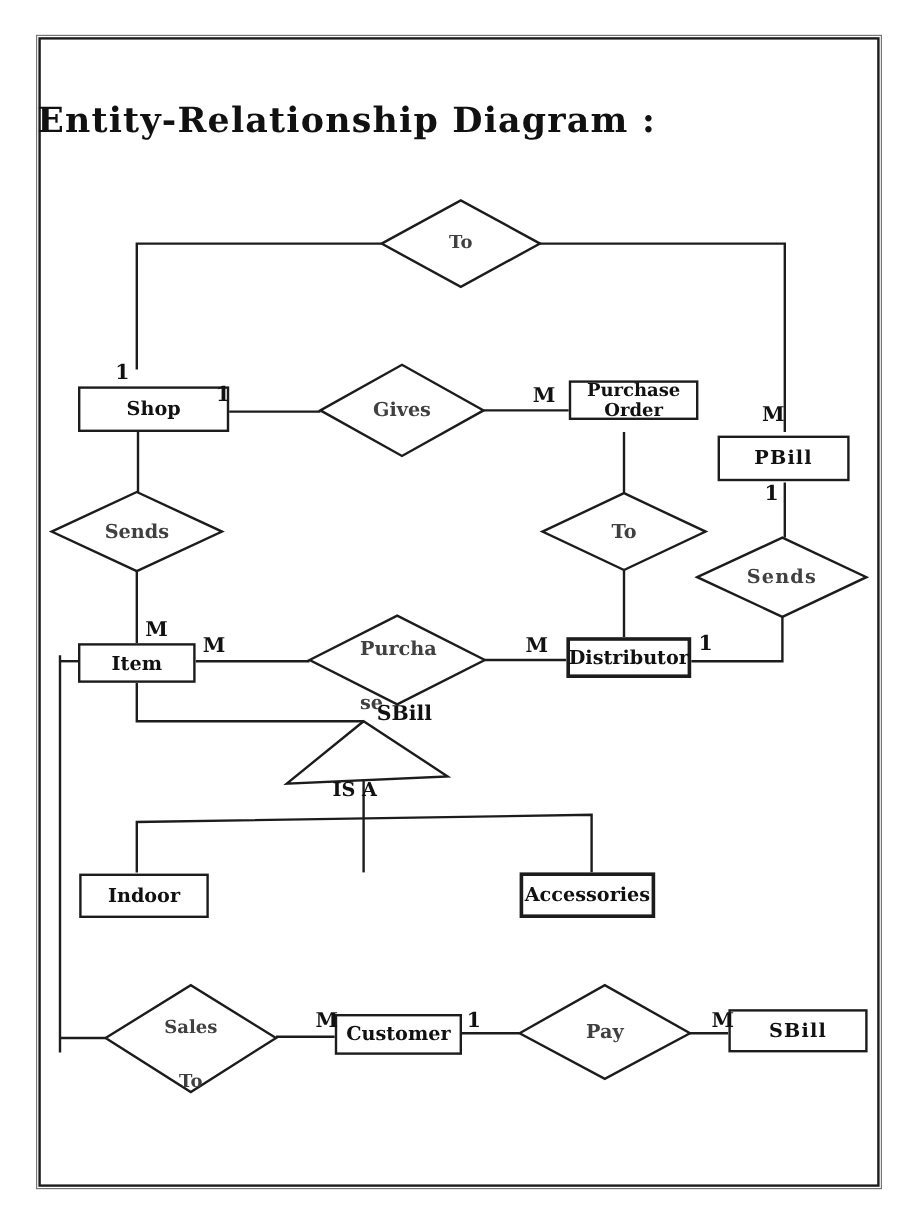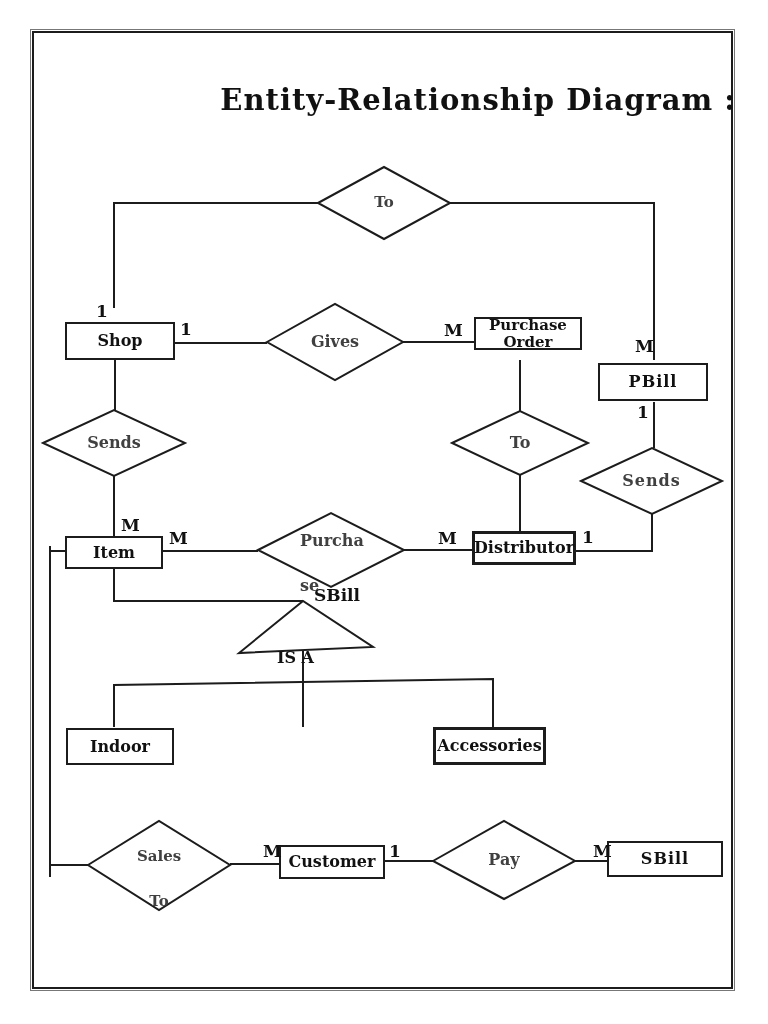--- a/index.html
+++ b/index.html
@@ -23,21 +23,21 @@
   .frame-inner {
     position: absolute;
     inset: 1px;
     border: 2px solid #1c1c1c;
   }
   .title {
     position: absolute;
     left: 31px; top: 83px;
     width: 705px;
     margin: 0;
-    text-align: right;
+    text-align: left;
     font-size: 29px;
     font-weight: bold;
     letter-spacing: 1px;
     color: #111;
   }
   svg.wires { position: absolute; left: 0; top: 0; z-index: 1; }
   .entity {
     position: absolute;
     z-index: 2;
     box-sizing: border-box;
@@ -126,21 +126,21 @@
       <polygon points="43,443 114,410 185,443 114,476"></polygon>
       <polygon points="452,443 520,411 588,443 520,475"></polygon>
       <polygon points="581,481 652,448 722,481 652,514"></polygon>
       <polygon points="258,550 331,513 404,550 331,587"></polygon>
       <polygon points="88,865 159,821 230,865 159,910"></polygon>
       <polygon points="433,861 504,821 575,861 504,899"></polygon>
       <polygon points="303,601 239,653 373,647"></polygon>
     </g>
   </svg>
 
-  <div class="entity" style="left:65px; top:322px; width:110px; height:38px">
+  <div class="entity" style="left:65px; top:322px; width:126px; height:38px">
     <span>Shop</span>
   </div>
   <div class="entity" style="left:474px; top:317px; width:108px; height:33px; font-size:15px">
     <span class="stack">
       <span style="display:block">Purchase</span>
       <span style="display:block">Order</span>
     </span>
   </div>
   <div class="entity" style="left:65px; top:536px; width:98px; height:33px">
     <span>Item</span>

